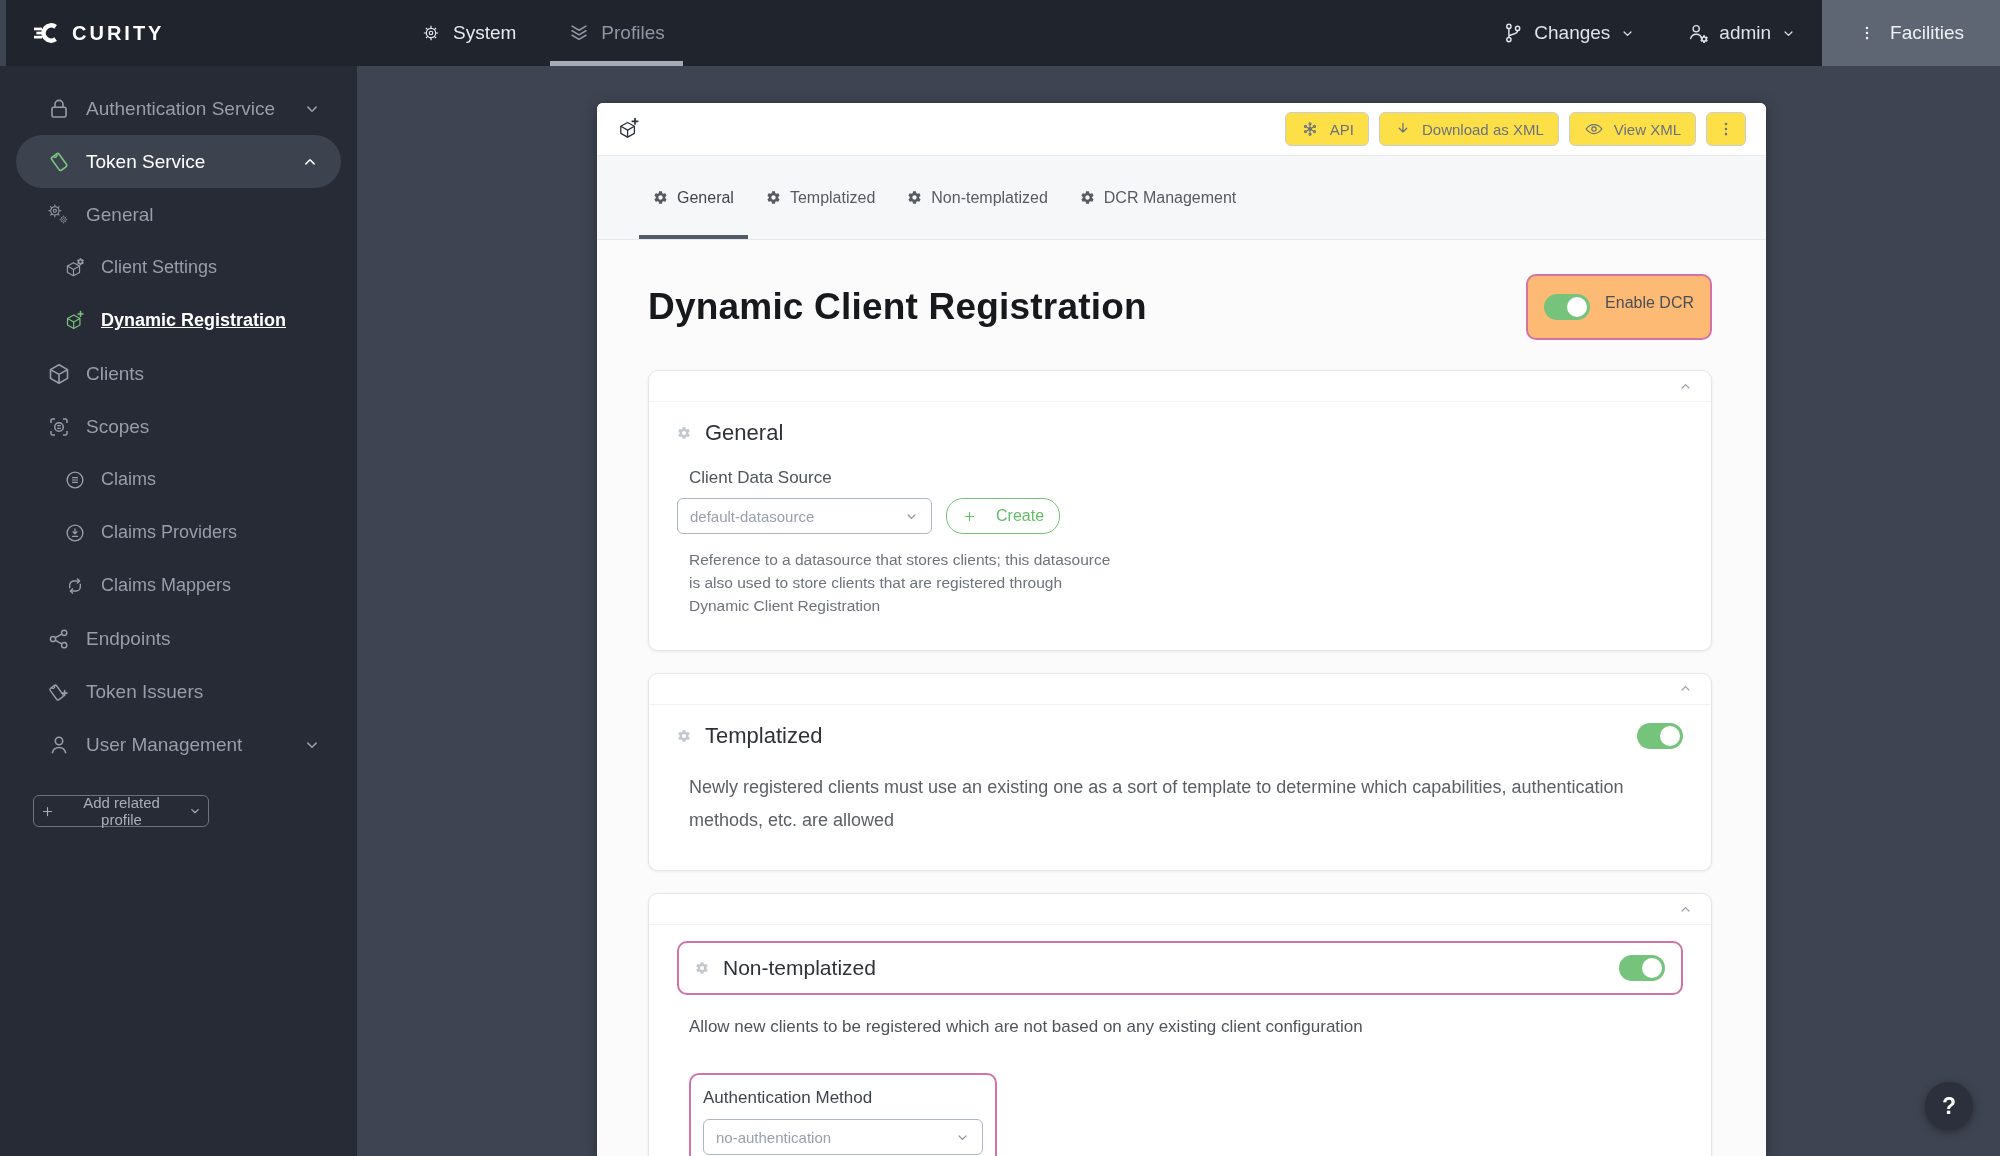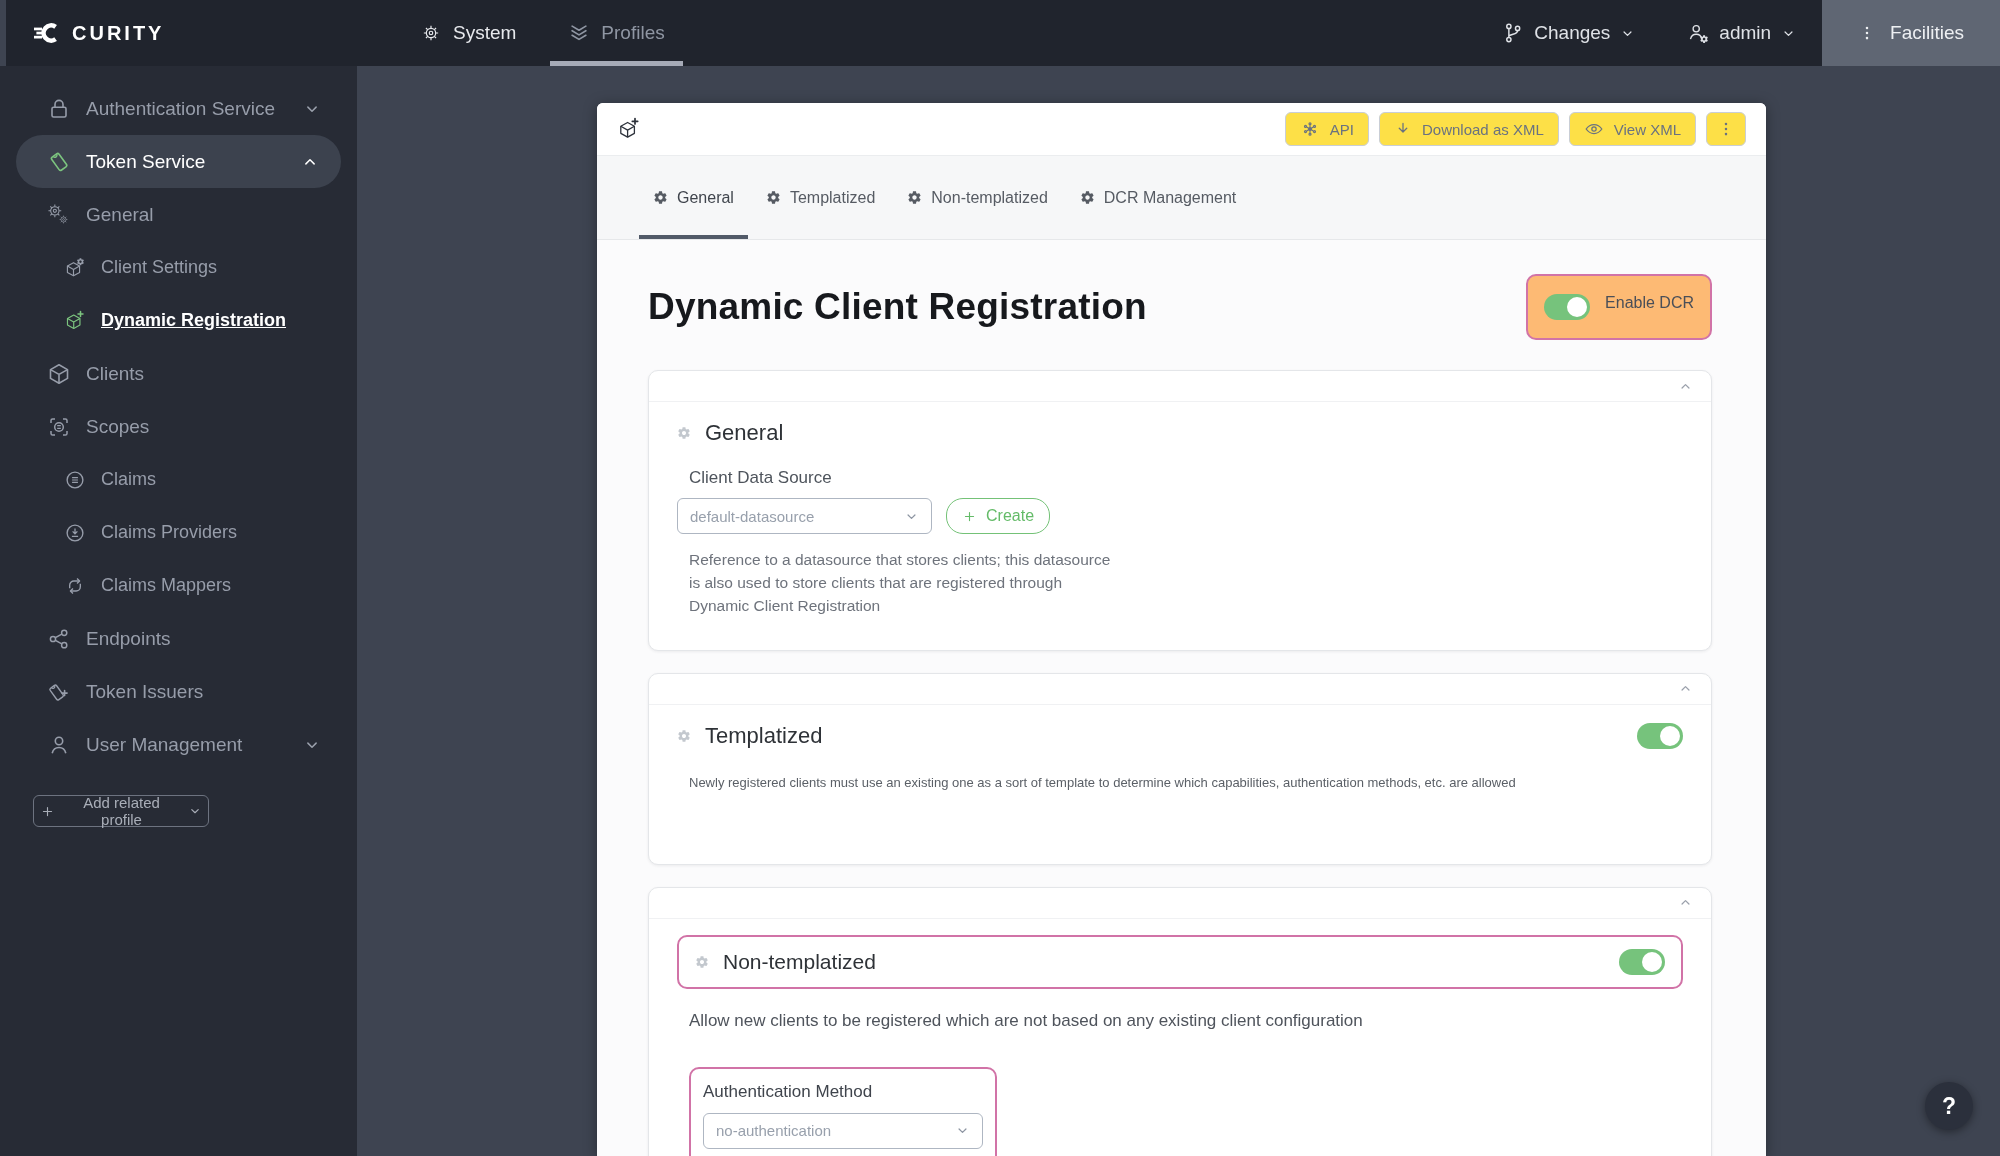--- a/index.html
+++ b/index.html
@@ -64,23 +64,23 @@
   .panel-strip{height:30px;border-bottom:1px solid #f0f1f3;display:flex;align-items:center;justify-content:flex-end;padding-right:18px;color:#9aa0ab;}
   .panel-body{padding:0 28px;}
   .sec-head{display:flex;align-items:center;gap:14px;margin:18px 0 22px;}
   .sec-head h2{margin:0;font-size:22px;font-weight:500;color:#2e3237;}
   .gear-light{color:#c3c8ce;}
   .sec-head .toggle{margin-left:auto;}
   .field-label{font-size:17px;color:#4e545c;margin:0 0 10px 12px;}
   .control-row{display:flex;align-items:center;gap:14px;margin-left:0;}
   .select{display:flex;align-items:center;justify-content:space-between;width:255px;height:36px;box-sizing:border-box;border:1px solid #aeb6c2;border-radius:6px;background:#fff;padding:0 12px;font-size:15px;color:#98a0ac;cursor:pointer;}
   .select .chev{color:#8d95a2;}
-  .create-btn{height:36px;border:1px solid #74c277;border-radius:17px;background:#fff;color:#64bb68;display:flex;align-items:center;gap:9px;padding:0 15px;font-size:16px;cursor:pointer;}
+  .create-btn{height:36px;border:1px solid #74c277;border-radius:17px;background:#fff;color:#64bb68;display:flex;align-items:center;gap:19px;padding:0 15px;font-size:16px;cursor:pointer;}
   .help-text{width:432px;font-size:15.5px;line-height:1.48;color:#6e737c;margin:15px 0 32px 12px;}
-  .sec-desc{font-size:13px;line-height:1.82;color:#5b6067;margin:4px 12px 34px;}
+  .sec-desc{font-size:18px;line-height:1.82;color:#5b6067;margin:4px 12px 34px;}
 
   .pink-head{display:flex;align-items:center;gap:14px;border:2px solid #d173a7;border-radius:10px;height:50px;padding:0 16px;margin:16px 0 0;background:#fff;}
   .pink-head h2{margin:0;font-size:21px;font-weight:500;color:#2e3237;}
   .pink-head .toggle{margin-left:auto;}
   .nt-desc{font-size:17px;color:#4f545c;margin:22px 12px 0;}
   .auth-group{border:2px solid #d173a7;border-radius:10px;width:308px;box-sizing:border-box;padding:13px 12px 17px;margin:36px 0 0 12px;background:#fff;}
   .auth-label{font-size:17px;color:#3f444c;margin:0 0 11px 0;}
   .auth-group .select{width:100%;}
 
   .help-fab{position:absolute;right:27px;bottom:26px;width:48px;height:48px;border-radius:50%;background:#2b303c;color:#fff;display:flex;align-items:center;justify-content:center;font-size:23px;font-weight:bold;box-shadow:0 2px 8px rgba(0,0,0,.4);cursor:pointer;}

